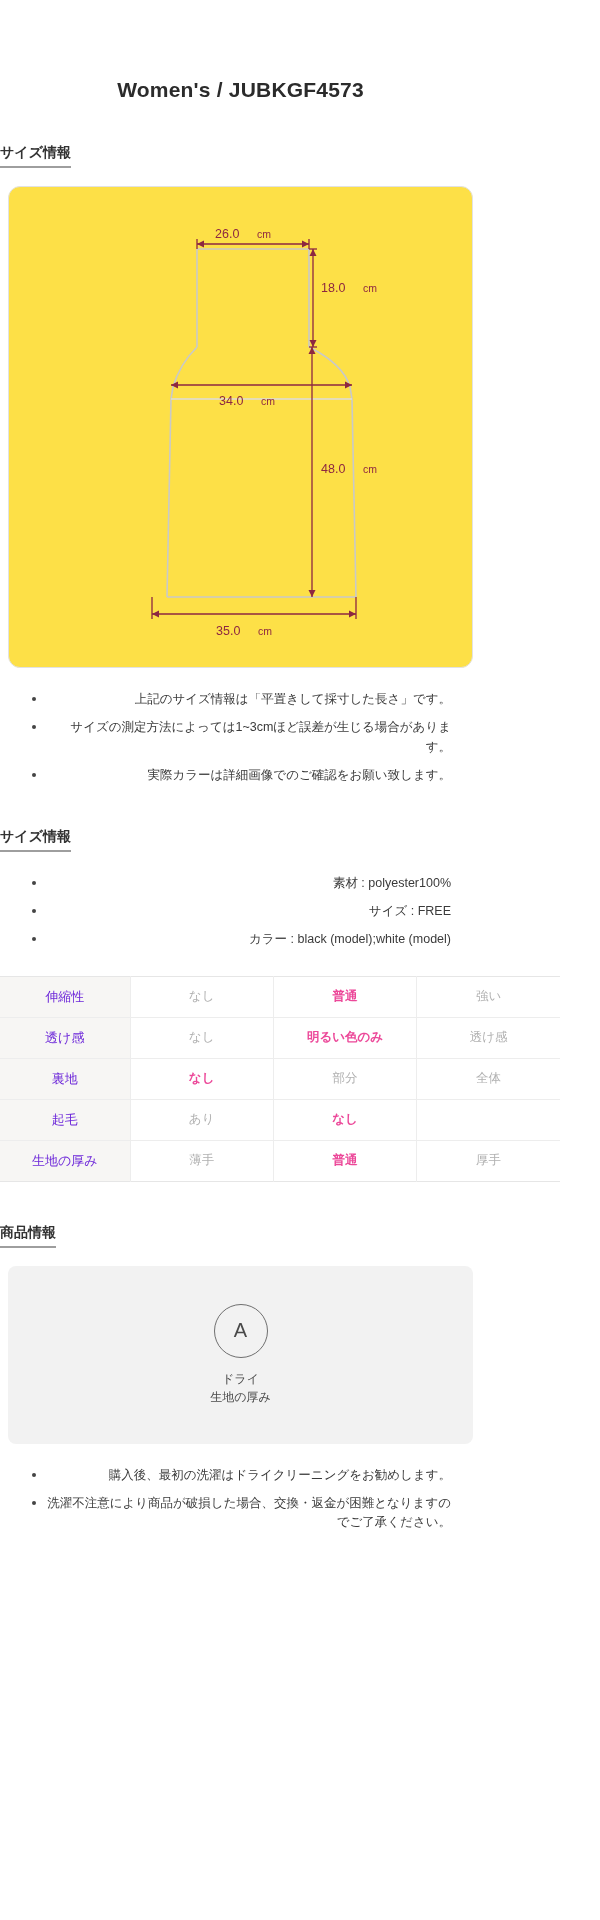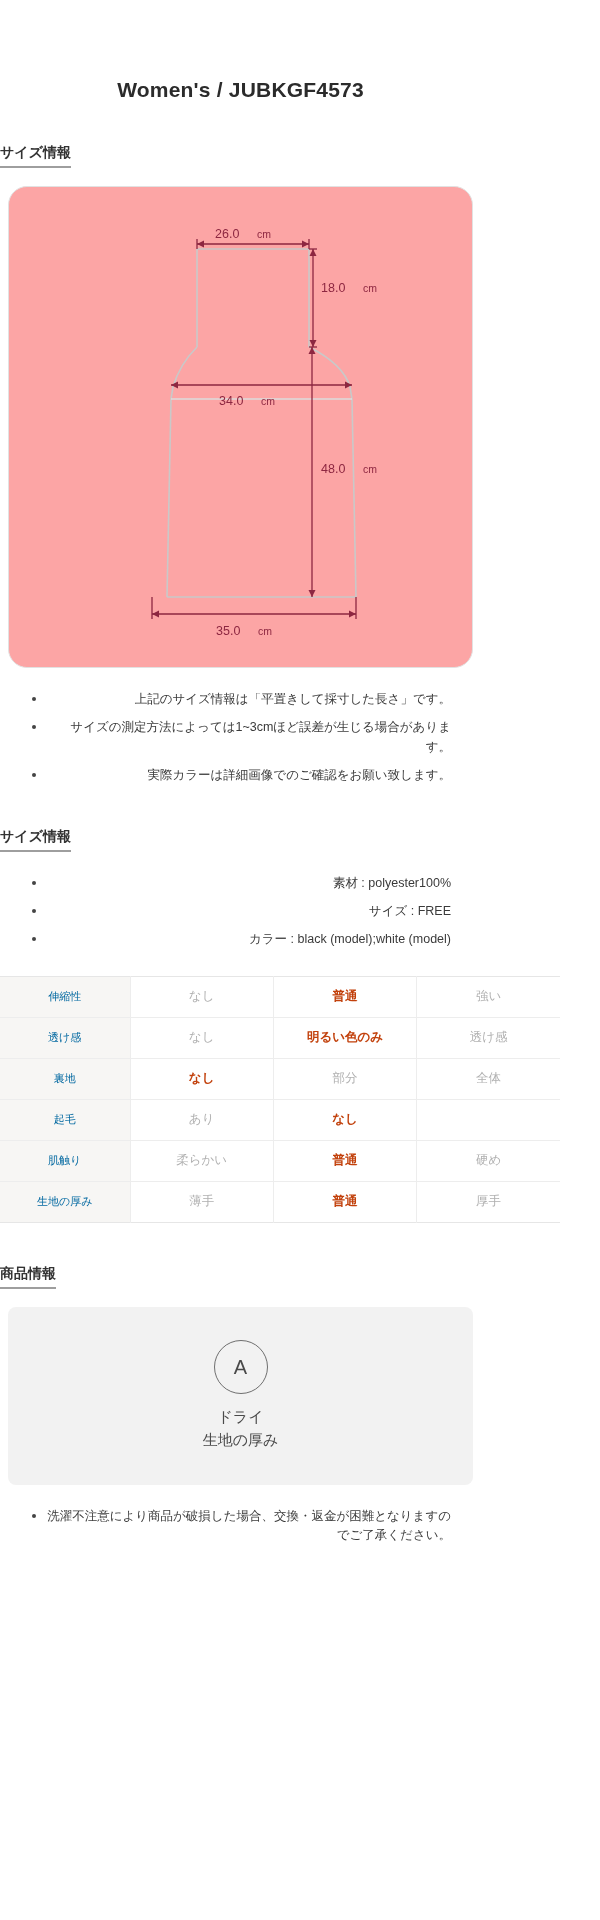--- a/index.html
+++ b/index.html
@@ -37,24 +37,24 @@
   .section-heading span {
     display: inline-block;
     border-bottom: 2px solid #9e9e9e;
     padding-bottom: 4px;
   }
 
   
   .diagram-card {
     margin: 18px 8px 0 8px;
     border: 1px solid #e2e2e2;
-    border-radius: 19px;
+    border-radius: 12px;
     height: 482px;
     position: relative;
-    background: #fca5a5;
+    background: #fde047;
   }
   .diagram-card svg { display: block; }
 
   
   ul.bullets {
     margin: 22px 0 0 0;
     padding: 0 30px 0 46px;
     list-style: none;
     text-align: right;
   }
@@ -89,27 +89,27 @@
     text-align: center;
     font-size: 12.5px;
     color: #b0b0b0;
     border-bottom: 1px solid #ededed;
     border-right: 1px solid #ededed;
   }
   .attr-table tr:last-child td { border-bottom: none; }
   .attr-table td:last-child { border-right: none; }
   .attr-table td.label {
     background: #f7f6f4;
-    color: #0369a1;
-    font-size: 11px;
+    color: #6d28d9;
+    font-size: 13px;
     font-weight: normal;
     width: 130px;
   }
   .attr-table td.active {
-    color: #c2410c;
+    color: #ec4899;
     font-weight: bold;
   }
 
   
   .care-card {
     margin: 18px 8px 0 8px;
     background: #f2f2f2;
     border-radius: 8px;
     height: 178px;
     display: flex;
@@ -122,21 +122,21 @@
     border-radius: 50%;
     border: 1.6px solid #6f6f6f;
     display: flex; align-items: center; justify-content: center;
     background: #f2f2f2;
     font-size: 20px;
     color: #4a4a4a;
     margin-bottom: 12px;
   }
   .care-text {
     text-align: center;
-    font-size: 15px;
+    font-size: 12px;
     line-height: 1.5;
     color: #4a4a4a;
   }
 
   .measure-label { font-size: 12.5px; fill: #8d2741; font-family: "Liberation Sans", sans-serif; }
   .measure-unit { font-size: 10.5px; fill: #8d2741; font-family: "Liberation Sans", sans-serif; }
 </style>
 </head>
 <body>
 
@@ -254,26 +254,20 @@
         <td class="label">裏地</td>
         <td class="active">なし</td>
         <td>部分</td>
         <td>全体</td>
       </tr>
       <tr>
         <td class="label">起毛</td>
         <td>あり</td>
         <td class="active">なし</td>
         <td></td>
-      </tr>
-      <tr>
-        <td class="label">肌触り</td>
-        <td>柔らかい</td>
-        <td class="active">普通</td>
-        <td>硬め</td>
       </tr>
       <tr>
         <td class="label">生地の厚み</td>
         <td>薄手</td>
         <td class="active">普通</td>
         <td>厚手</td>
       </tr>
     </tbody>
   </table>
 
@@ -285,16 +279,17 @@
     <div class="care-circle">
       <span>A</span>
     </div>
     <div class="care-text">
       <div>ドライ</div>
       <div>生地の厚み</div>
     </div>
   </div>
 
   <ul class="bullets">
+    <li>購入後、最初の洗濯はドライクリーニングをお勧めします。</li>
     <li>洗濯不注意により商品が破損した場合、交換・返金が困難となりますのでご了承ください。</li>
   </ul>
 
 </div>
 
 </body></html>

